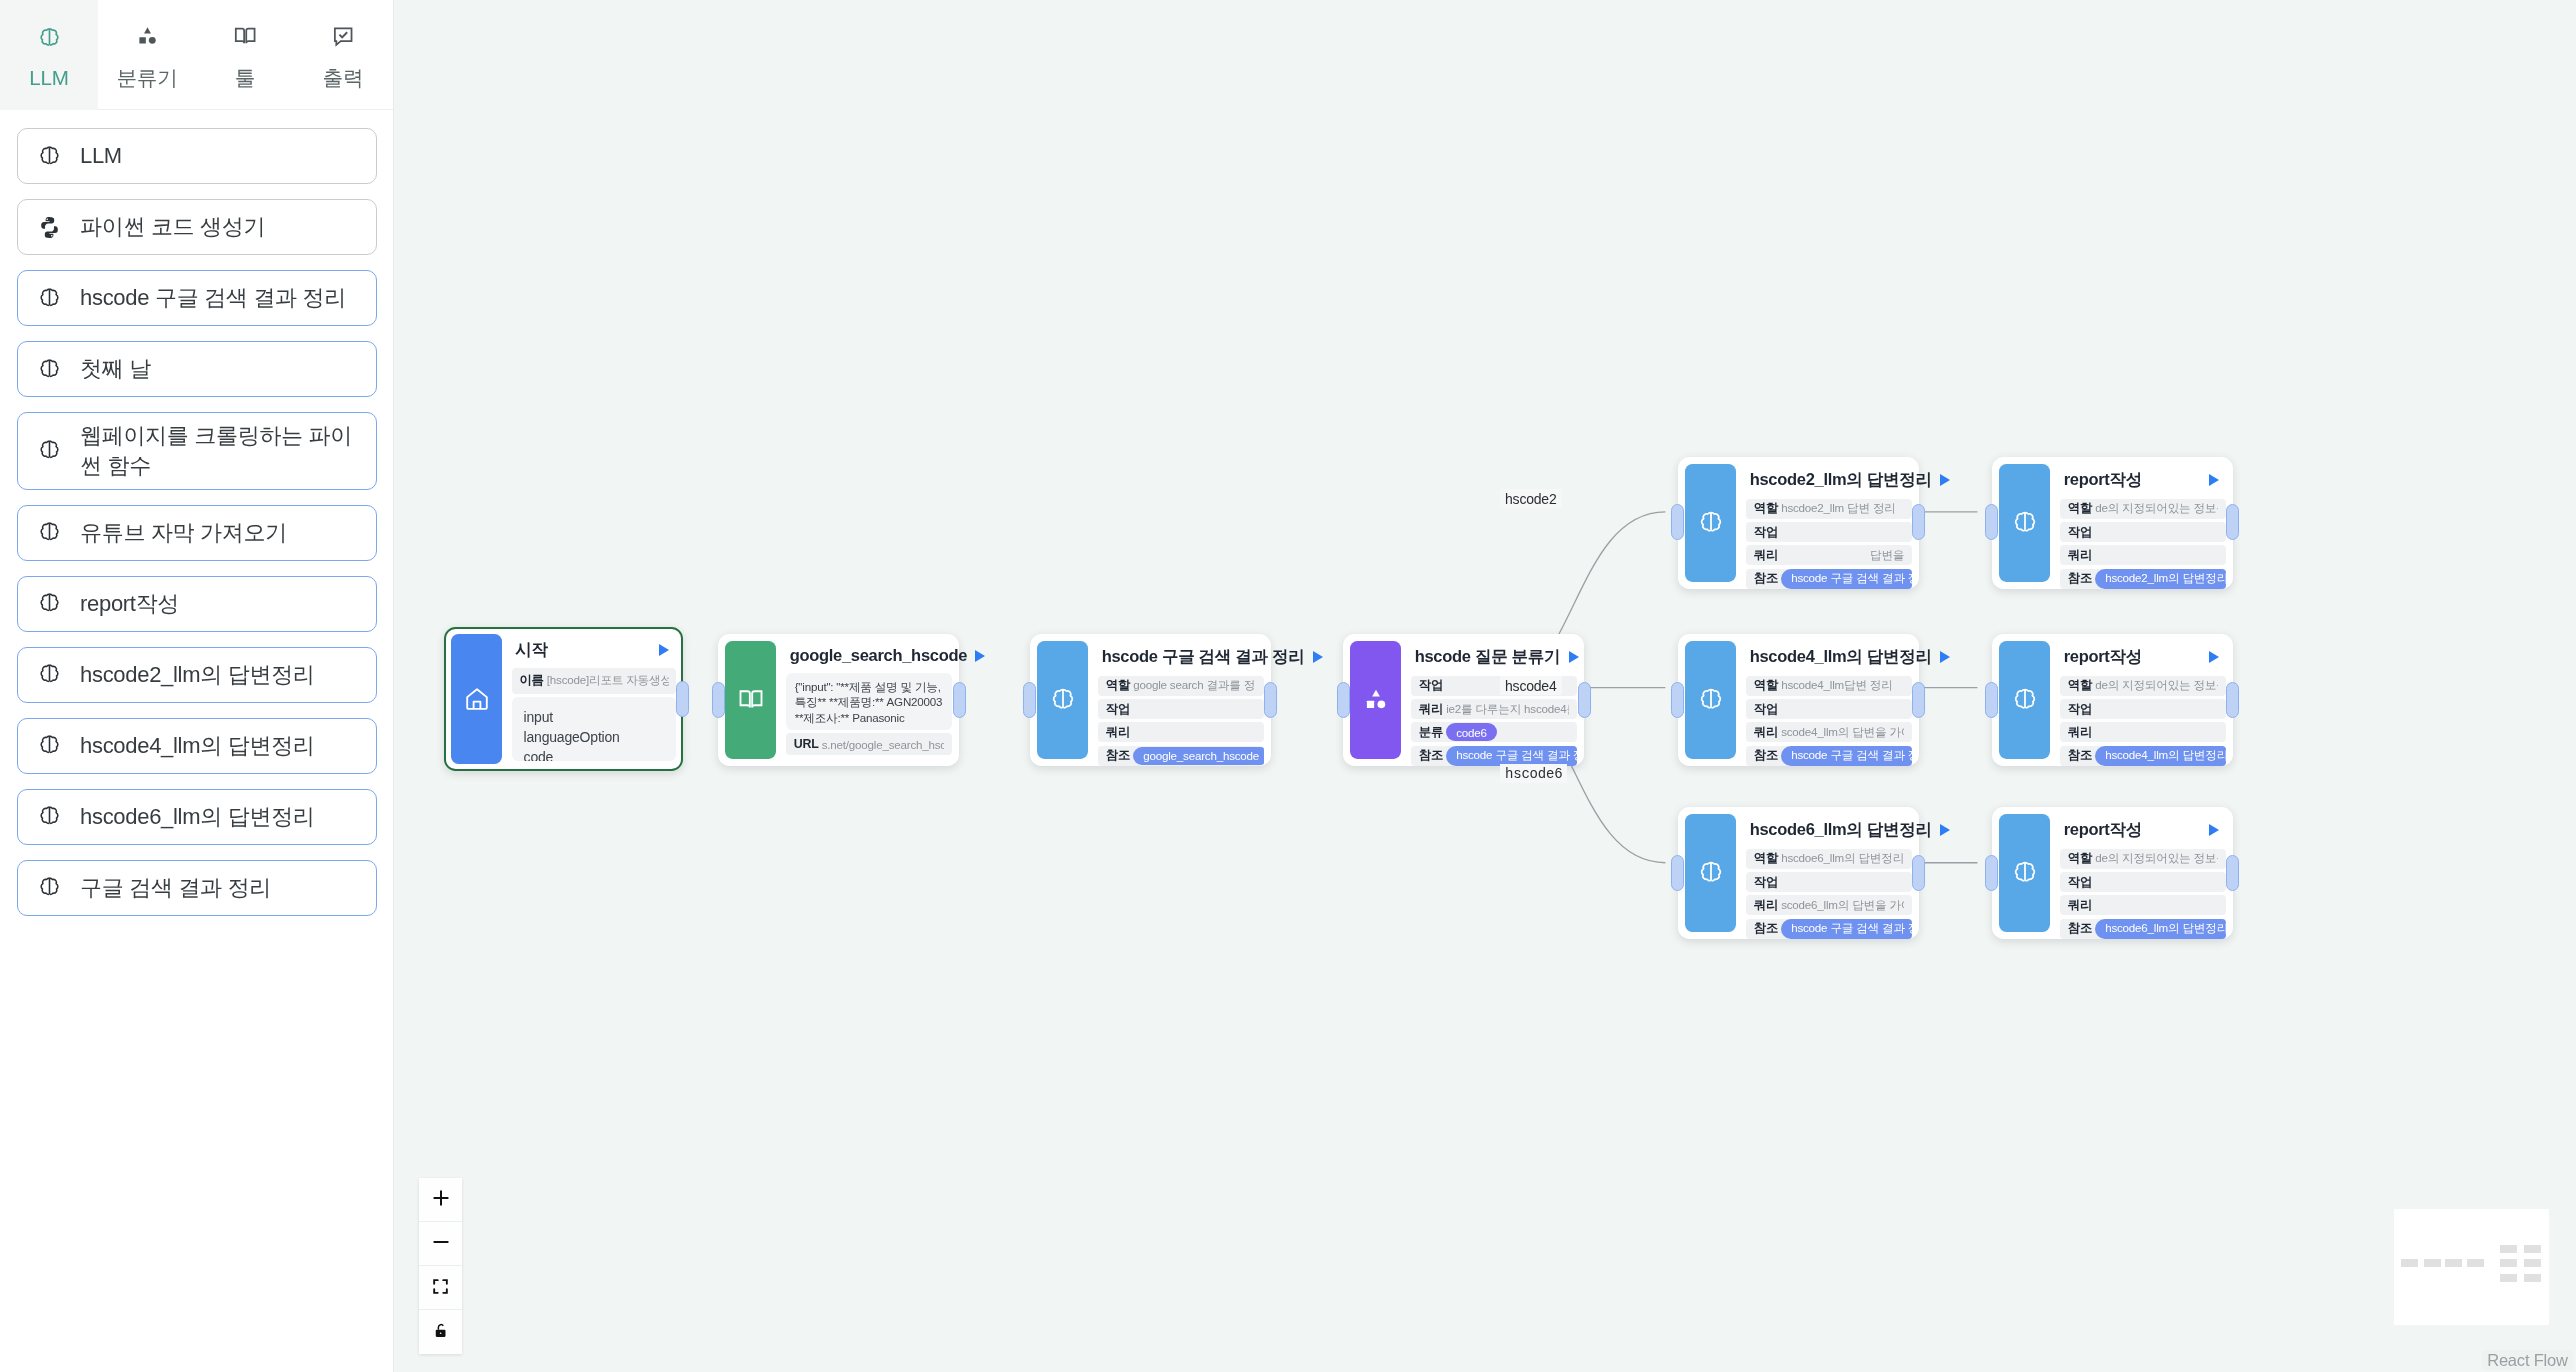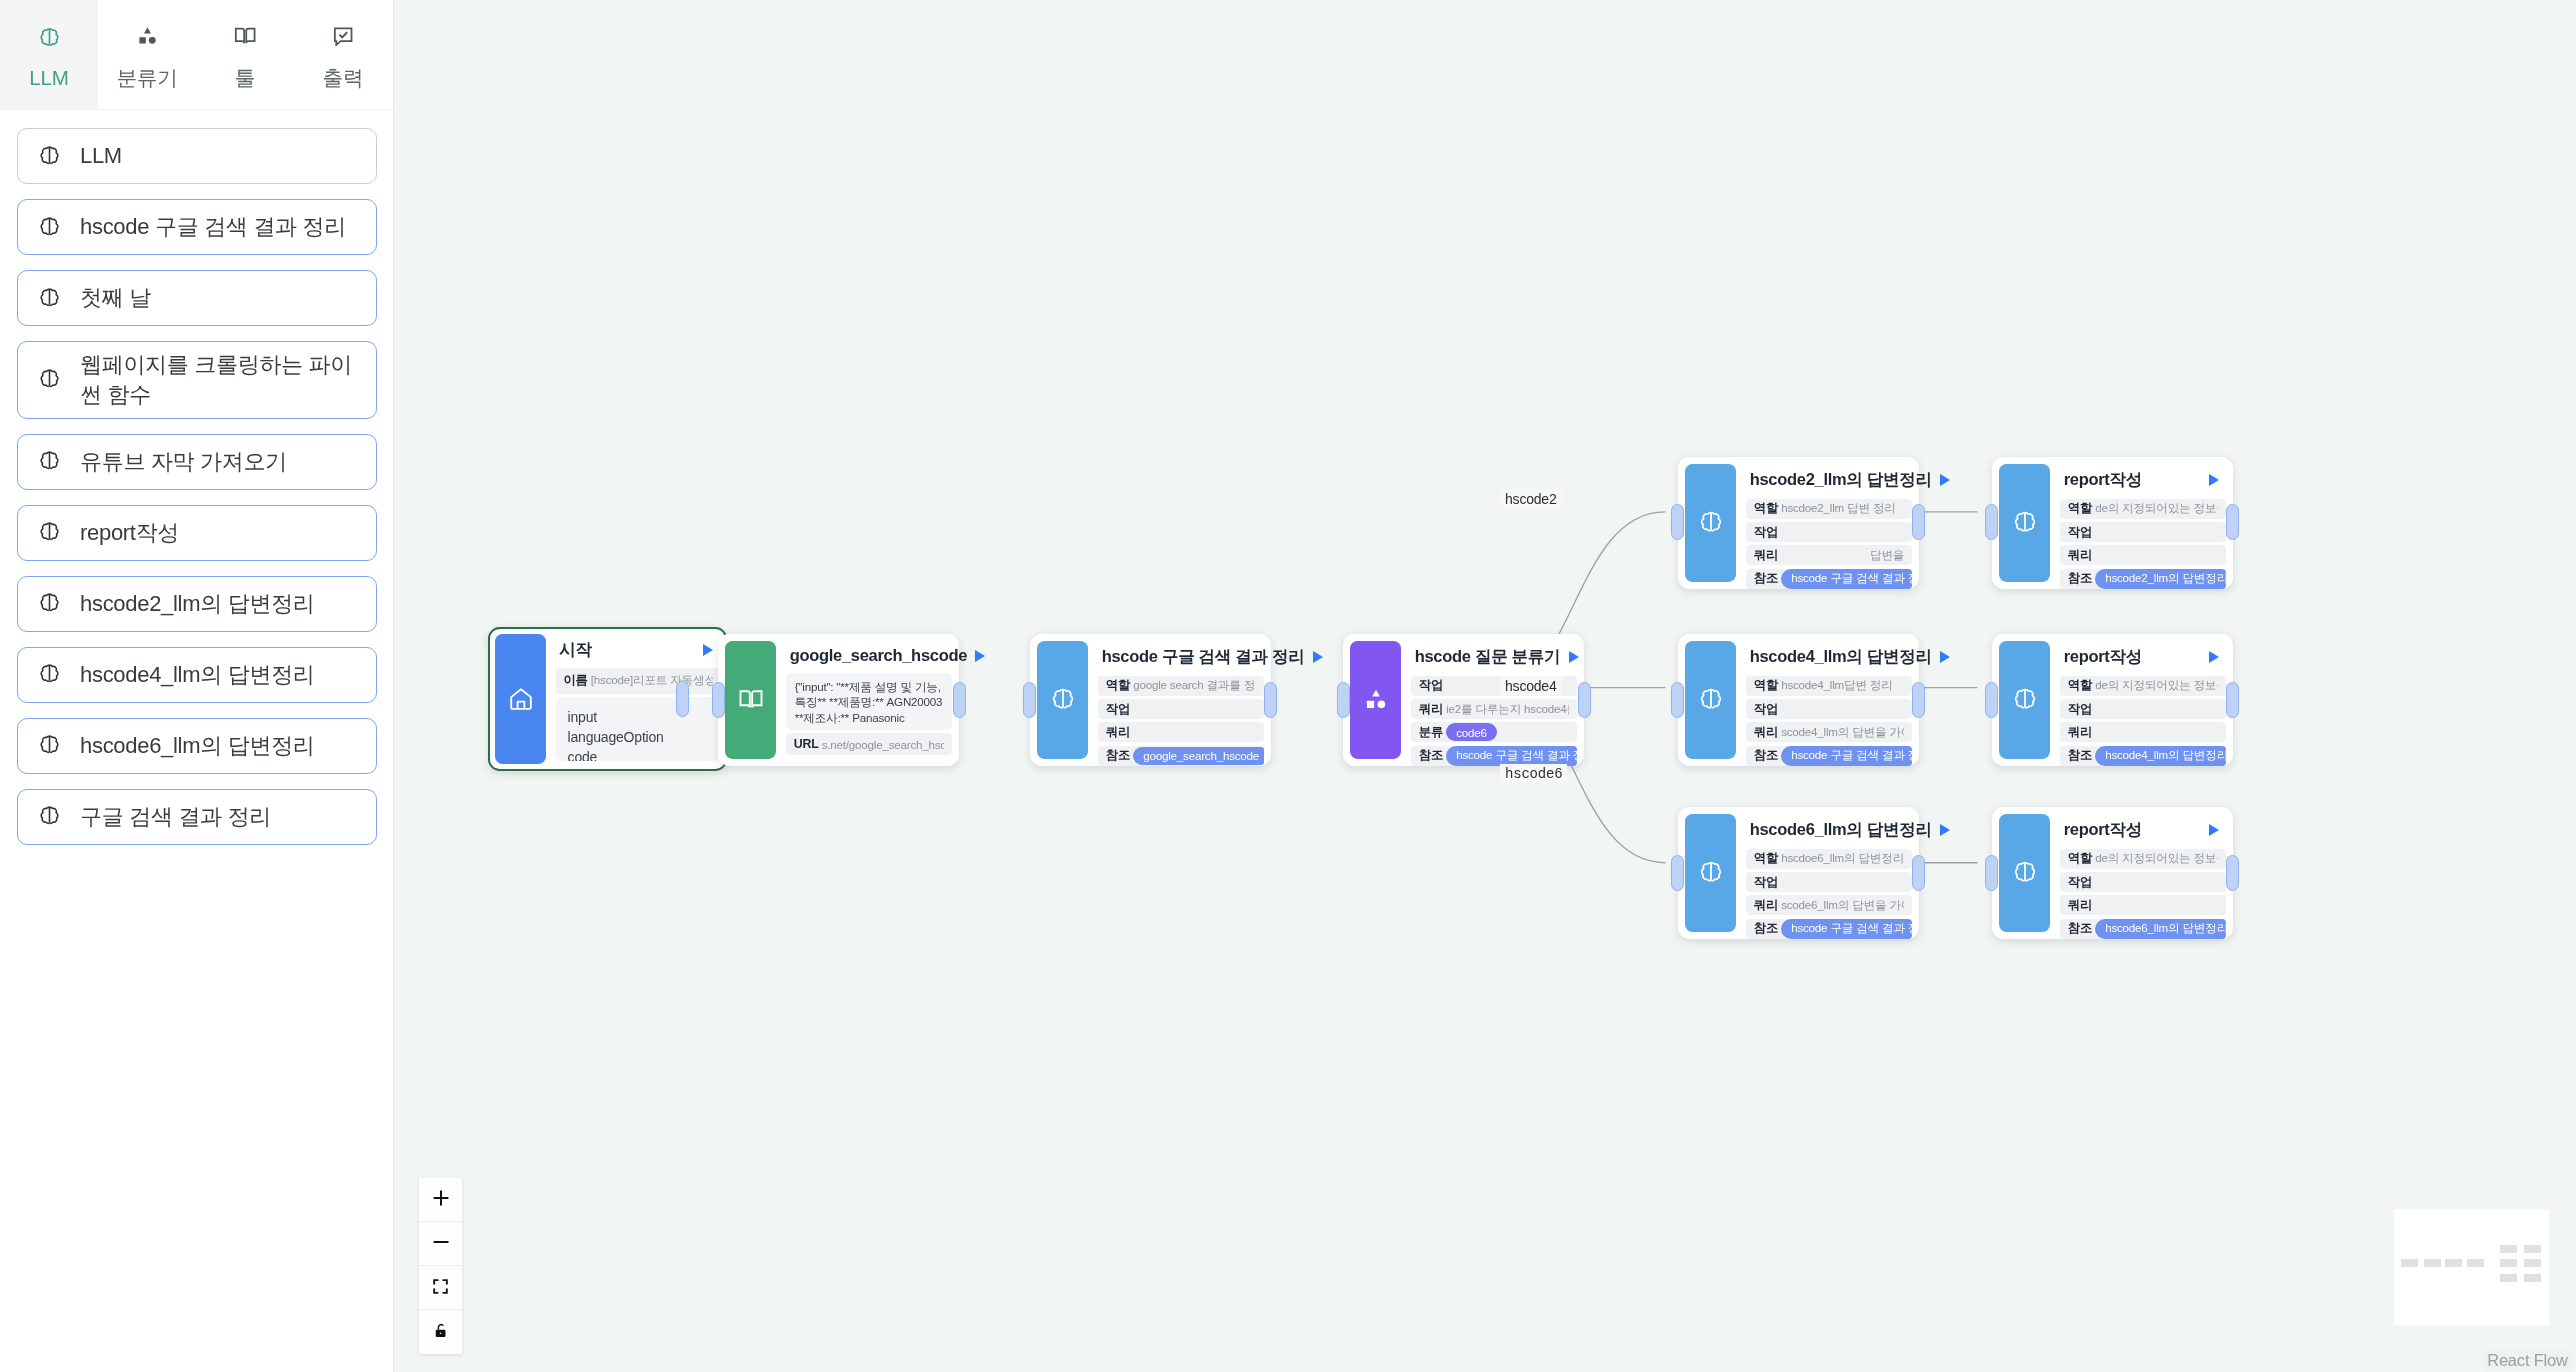--- a/index.html
+++ b/index.html
@@ -66,21 +66,20 @@
     background: #ffffff;
     border-radius: 11.6px;
     box-shadow: 0 2.5px 8.3px rgba(30,40,60,0.13);
     padding: 7.4px;
     display: flex;
     z-index: 5;
   }
   .flow-node.selected {
     border: 2.5px solid #25713f;
     padding: 5px;
-    margin-left: 44px;
   }
   .nd-icon {
     width: 51px; border-radius: 7.4px;
     display: flex; align-items: center; justify-content: center;
     flex: 0 0 51px;
   }
   .nd-body { flex: 1; display: flex; flex-direction: column; padding-left: 10px; min-width: 0; }
   .nd-head { display: flex; align-items: center; justify-content: space-between; padding: 5px 6.6px 7.4px 3.3px; }
   .nd-title { font-size: 16.5px; font-weight: bold; color: #1f2733; letter-spacing: -0.3px; white-space: nowrap; }
   .nd-play { width: 0; height: 0; border-left: 10.7px solid #2f7df4; border-top: 6.6px solid transparent; border-bottom: 6.6px solid transparent; margin-left: 8.3px; }
@@ -206,20 +205,29 @@
     <div id="node-list">
         <div class="node-item">
           <span class="ni-ico">
             <svg width="25" height="25" viewBox="0 0 24 24" fill="none" stroke="#2b3137" stroke-width="1.5">
               <path d="M12 3c-1.2 0-2.2.5-2.9 1.3C7.9 4 6.6 4.4 5.9 5.4 5.2 6.3 5.2 7.4 5.6 8.3 4.6 8.9 4 9.9 4 11c0 1 .5 1.9 1.2 2.5-.4.9-.3 2 .4 2.8.7.9 1.9 1.3 3 1.1.7.9 1.7 1.4 2.9 1.4"></path>
               <path d="M12 3c1.2 0 2.2.5 2.9 1.3 1.2-.3 2.5.1 3.2 1.1.7.9.7 2 .3 2.9 1 .6 1.6 1.6 1.6 2.7 0 1-.5 1.9-1.2 2.5.4.9.3 2-.4 2.8-.7.9-1.9 1.3-3 1.1-.7.9-1.7 1.4-2.9 1.4"></path>
               <path d="M12 3v15.8"></path>
             </svg>
           </span>
           <span class="ni-label">LLM</span>
+        </div>
+        <div class="node-item">
+          <span class="ni-ico">
+            <svg width="25" height="25" viewBox="0 0 24 24" fill="#2b3137">
+              <path d="M11.9 2c-2 0-3.6.6-3.6 2.2v1.9h3.8v.6H6.6C4.9 6.7 4 7.9 4 9.9c0 2 .7 3.3 2.4 3.3h1.3v-2.1c0-1.7 1.4-3 3-3h3.5c1.3 0 2.3-1 2.3-2.3V4.2C16.5 2.9 15 2 11.9 2zM9.8 3.3a.8.8 0 1 1 0 1.6.8.8 0 0 1 0-1.6z"></path>
+              <path d="M12.1 22c2 0 3.6-.6 3.6-2.2v-1.9h-3.8v-.6h5.5c1.7 0 2.6-1.2 2.6-3.2 0-2-.7-3.3-2.4-3.3h-1.3v2.1c0 1.7-1.4 3-3 3h-3.5c-1.3 0-2.3 1-2.3 2.3v1.6C7.5 21.1 9 22 12.1 22zm2.1-1.3a.8.8 0 1 1 0-1.6.8.8 0 0 1 0 1.6z"></path>
+            </svg>
+          </span>
+          <span class="ni-label">파이썬 코드 생성기</span>
         </div>
         <div class="node-item blue">
           <span class="ni-ico">
             <svg width="25" height="25" viewBox="0 0 24 24" fill="none" stroke="#2b3137" stroke-width="1.5">
               <path d="M12 3c-1.2 0-2.2.5-2.9 1.3C7.9 4 6.6 4.4 5.9 5.4 5.2 6.3 5.2 7.4 5.6 8.3 4.6 8.9 4 9.9 4 11c0 1 .5 1.9 1.2 2.5-.4.9-.3 2 .4 2.8.7.9 1.9 1.3 3 1.1.7.9 1.7 1.4 2.9 1.4"></path>
               <path d="M12 3c1.2 0 2.2.5 2.9 1.3 1.2-.3 2.5.1 3.2 1.1.7.9.7 2 .3 2.9 1 .6 1.6 1.6 1.6 2.7 0 1-.5 1.9-1.2 2.5.4.9.3 2-.4 2.8-.7.9-1.9 1.3-3 1.1-.7.9-1.7 1.4-2.9 1.4"></path>
               <path d="M12 3v15.8"></path>
             </svg>
           </span>
           <span class="ni-label">hscode 구글 검색 결과 정리</span>

